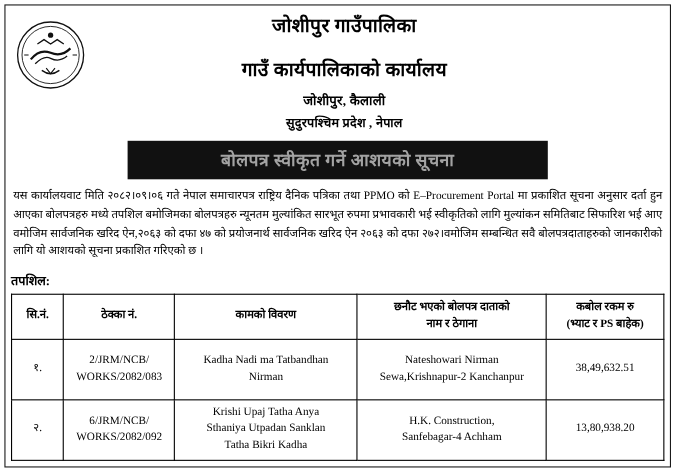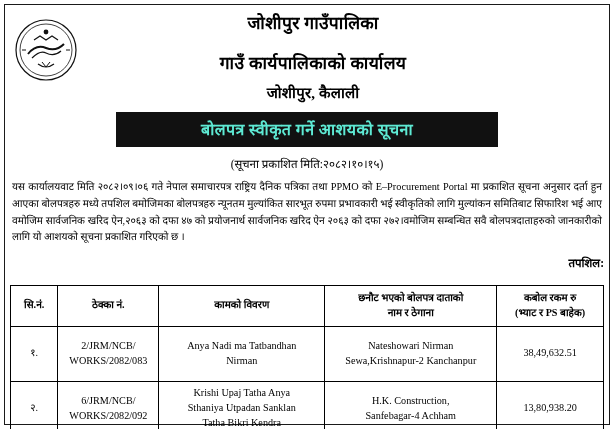--- a/index.html
+++ b/index.html
@@ -63,41 +63,41 @@
     line-height: 1.35;
   }
   .org-line-2 {
     font-size: 17.5px;
     font-weight: bold;
     letter-spacing: 0.3px;
     line-height: 1.35;
     margin-top: 16px;
   }
   .org-line-3 {
-    font-size: 15px;
+    font-size: 12px;
     font-weight: bold;
     margin-top: 7px;
     letter-spacing: 0.2px;
   }
   .org-line-4 {
     font-size: 11.5px;
     font-weight: bold;
     margin-top: 4px;
     letter-spacing: 0.2px;
   }
 
   
   .banner-wrap {
     margin-top: 10px;
     display: flex;
     justify-content: center;
   }
   .banner {
     background: #111111;
-    color: #5eead4;
+    color: #a3a3a3;
     font-size: 16px;
     font-weight: bold;
     padding: 6px 26px 7px 26px;
     letter-spacing: 0.4px;
     text-align: center;
     min-width: 330px;
   }
   .pub-date {
     text-align: center;
     font-size: 11.5px;
@@ -107,25 +107,25 @@
   
   .body-para {
     margin-top: 8px;
     font-size: 10.3px;
     line-height: 1.62;
     text-align: justify;
     padding: 0 2px;
   }
 
   .section-label {
-    text-align: right;
+    text-align: left;
     font-size: 11.5px;
     font-weight: bold;
     margin-top: 9px;
-    margin-bottom: 15px;
+    margin-bottom: 5px;
   }
 
   
   table.detail {
     border-collapse: collapse;
     width: 100%;
     table-layout: fixed;
   }
   table.detail th, table.detail td {
     border: 1px solid #000000;
@@ -167,27 +167,27 @@
           <path d="M24 46 Q32 52 40 46" fill="none" stroke="#111" stroke-width="1.2"></path>
           <path d="M28 44 L32 49 L36 44" fill="none" stroke="#111" stroke-width="1"></path>
           <circle cx="32" cy="14" r="2.4" fill="#111"></circle>
           <path d="M12 32 L8 32 M52 32 L56 32" stroke="#111" stroke-width="1"></path>
         </svg>
       </div>
       <div class="titles">
         <div class="org-line-1">जोशीपुर गाउँपालिका</div>
         <div class="org-line-2">गाउँ कार्यपालिकाको कार्यालय</div>
         <div class="org-line-3">जोशीपुर, कैलाली</div>
+        <div class="org-line-4">सुदुरपश्चिम प्रदेश , नेपाल</div>
       </div>
     </div>
 
     <div class="banner-wrap">
       <div class="banner">बोलपत्र स्वीकृत गर्ने आशयको सूचना</div>
     </div>
-    <div class="pub-date">(सूचना प्रकाशित मिति:२०८२।१०।१५)</div>
 
     <div class="body-para">यस कार्यालयवाट मिति २०८२।०९।०६ गते नेपाल समाचारपत्र राष्ट्रिय दैनिक पत्रिका तथा PPMO को E–Procurement Portal मा प्रकाशित सूचना अनुसार दर्ता हुन आएका बोलपत्रहरु मध्ये तपशिल बमोजिमका बोलपत्रहरु न्यूनतम मुल्यांकित सारभूत रुपमा प्रभावकारी भई स्वीकृतिको लागि मुल्यांकन समितिबाट सिफारिश भई आए वमोजिम सार्वजनिक खरिद ऐन,२०६३ को दफा ४७ को प्रयोजनार्थ सार्वजनिक खरिद ऐन २०६३ को दफा २७२।वमोजिम सम्बन्धित सवै बोलपत्रदाताहरुको जानकारीको लागि यो आशयको सूचना प्रकाशित गरिएको छ ।</div>
 
     <div class="section-label">तपशिल:</div>
 
     <table class="detail">
       <colgroup>
         <col class="col-sn">
         <col class="col-ctr">
         <col class="col-desc">
@@ -203,33 +203,33 @@
 नाम र ठेगाना</th>
           <th class="two-line">कबोल रकम रु
 (भ्याट र PS बाहेक)</th>
         </tr>
       </thead>
       <tbody>
         <tr>
           <td class="row-sn">१.</td>
           <td class="two-line">2/JRM/NCB/
 WORKS/2082/083</td>
-          <td class="two-line">Anya Nadi ma Tatbandhan
+          <td class="two-line">Kadha Nadi ma Tatbandhan
 Nirman</td>
           <td class="two-line">Nateshowari Nirman
 Sewa,Krishnapur-2 Kanchanpur</td>
           <td class="amt">38,49,632.51</td>
         </tr>
         <tr>
           <td class="row-sn">२.</td>
           <td class="two-line">6/JRM/NCB/
 WORKS/2082/092</td>
           <td class="two-line">Krishi Upaj Tatha Anya
 Sthaniya Utpadan Sanklan
-Tatha Bikri Kendra</td>
+Tatha Bikri Kadha</td>
           <td class="two-line">H.K. Construction,
 Sanfebagar-4 Achham</td>
           <td class="amt">13,80,938.20</td>
         </tr>
       </tbody>
     </table>
 
   </div>
 </div>
 

